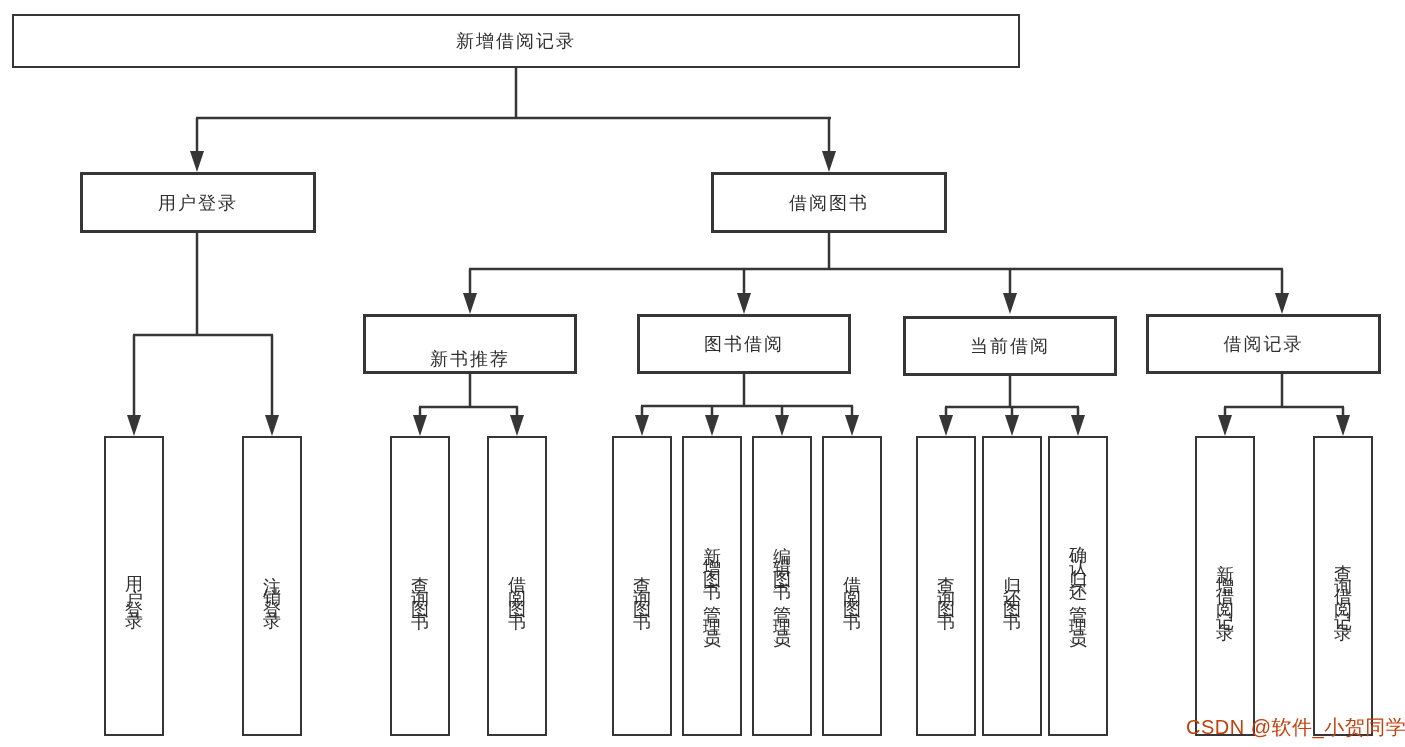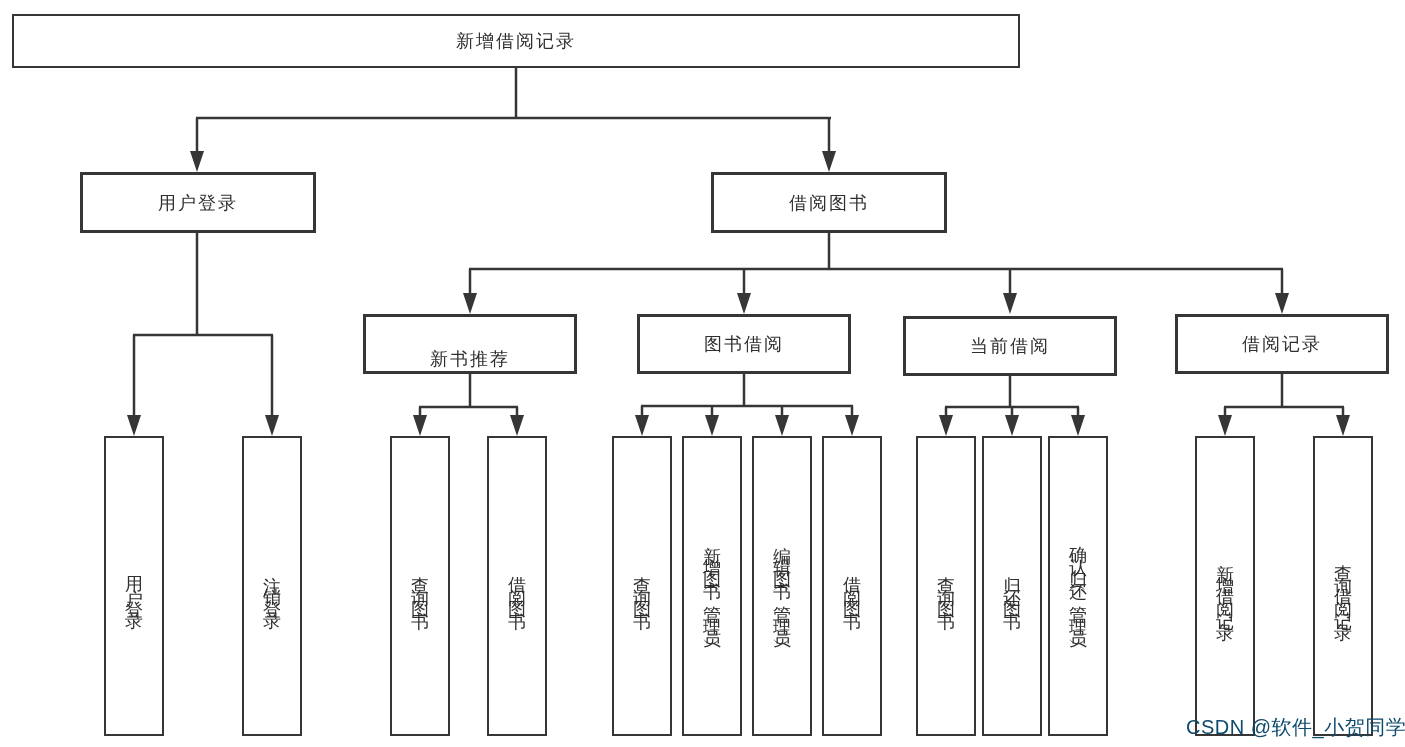--- a/index.html
+++ b/index.html
@@ -42,21 +42,21 @@
     writing-mode: vertical-rl;
     text-orientation: mixed;
     letter-spacing: 12px;
     line-height: 1;
   }
   .watermark {
     position: absolute;
     left: 1186px;
     top: 714px;
     z-index: 3;
-    color: #0c4a6e;
+    color: #c2410c;
     font-size: 20px;
     letter-spacing: 0.5px;
     white-space: nowrap;
   }
 </style>
 </head>
 <body>
 
 <div class="canvas">
 
@@ -139,21 +139,21 @@
 
   <div class="node" style="left:363px; top:314px; width:214px; height:60px;align-items:flex-end;">
     <span>新书推荐</span>
   </div>
   <div class="node" style="left:637px; top:314px; width:214px; height:60px;">
     <span>图书借阅</span>
   </div>
   <div class="node" style="left:903px; top:316px; width:214px; height:60px;">
     <span>当前借阅</span>
   </div>
-  <div class="node" style="left:1175px; top:314px; width:214px; height:60px;">
+  <div class="node" style="left:1146px; top:314px; width:235px; height:60px;">
     <span>借阅记录</span>
   </div>
 
   <div class="node leaf" style="left:104px; top:436px; width:60px; height:300px;">
     <span>用户登录</span>
   </div>
   <div class="node leaf" style="left:242px; top:436px; width:60px; height:300px;">
     <span>注销登录</span>
   </div>
 

